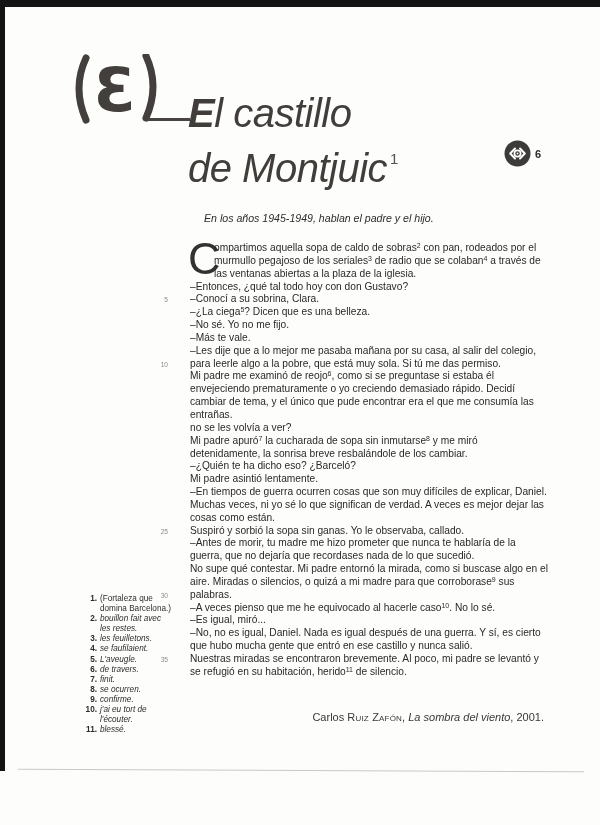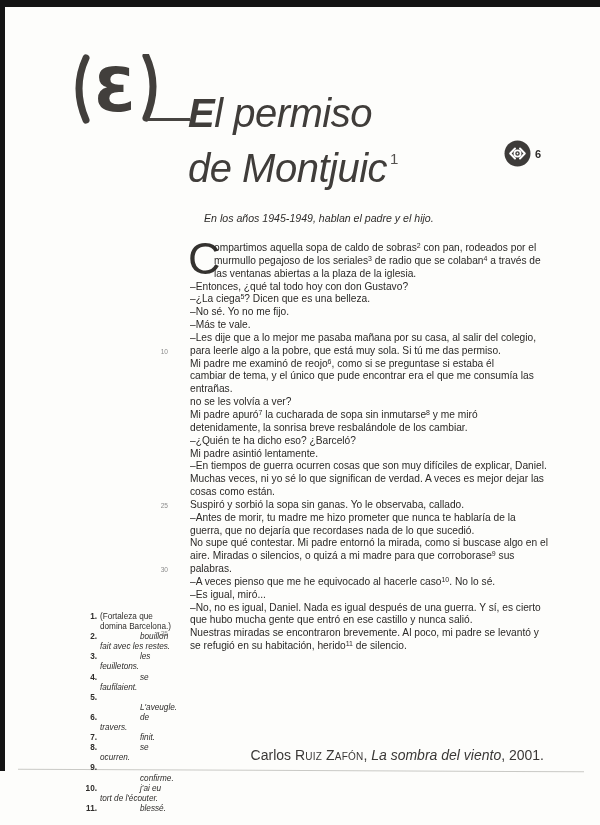--- a/index.html
+++ b/index.html
@@ -44,50 +44,50 @@
   }
   .bline sup{font-size:7px;vertical-align:3.5px;line-height:0;}
   .dropcap{
     position:absolute;left:188px;top:236px;
     font-size:45px;line-height:45px;font-weight:400;color:#34322f;
     font-family:"Liberation Sans",sans-serif;
   }
   
   .attribution{
     position:absolute;right:56px;top:711px;
-    font-size:14px;color:#3a3836;white-space:nowrap;margin-top:36px;
+    font-size:11px;color:#3a3836;white-space:nowrap;
   }
   .attribution .caps{font-variant:small-caps;letter-spacing:0.2px;}
   .attribution .book{font-style:italic;}
   
-  .footnotes{position:absolute;left:84px;top:612px;width:88px;}
+  .footnotes{position:absolute;left:84px;top:594px;width:88px;}
   .fn{font-size:8.2px;line-height:10.1px;padding-left:16px;color:#2e2c2a;}
   .fn .num{display:inline-block;width:13px;margin-left:-16px;margin-right:3px;text-align:right;font-weight:bold;font-style:normal;}
-  .fn.it .txt{font-style:italic;margin-left:40px;}
+  .fn.it .txt{font-style:italic;}
 </style>
 </head>
 <body>
 
 <div class="page">
 
   <div class="scan-top"></div>
   <div class="scan-left"></div>
   <div class="page-edge"></div>
 
   <div class="logo">
     <svg width="92" height="74" viewBox="0 0 92 74">
       <path d="M 16 4 Q 2 34 16 66" fill="none" stroke="#423f3c" stroke-width="7" stroke-linecap="round"></path>
       <text x="24" y="57" font-family="DejaVu Sans, sans-serif" font-weight="bold" font-size="60" fill="#423f3c">Ɛ</text>
       <path d="M 76 2 Q 90 32 76 64" fill="none" stroke="#423f3c" stroke-width="7" stroke-linecap="round"></path>
     </svg>
   </div>
   <div class="connector"></div>
 
   <div class="title">
-    <div><span class="bold">E</span><span>l permiso</span></div>
+    <div><span class="bold">E</span><span>l castillo</span></div>
     <div><span>de Montjuic</span><sup>1</sup></div>
   </div>
 
   <div class="audio">
     <svg width="27" height="27" viewBox="0 0 27 27">
       <circle cx="13.5" cy="13.5" r="13" fill="#3d3b39"></circle>
       <polyline points="11,8.5 6.2,13.5 11,18.5" fill="none" stroke="#ffffff" stroke-width="2" stroke-linecap="round" stroke-linejoin="round"></polyline>
       <polyline points="16,8.5 20.8,13.5 16,18.5" fill="none" stroke="#ffffff" stroke-width="2" stroke-linecap="round" stroke-linejoin="round"></polyline>
       <circle cx="13.5" cy="13.5" r="3.1" fill="none" stroke="#ffffff" stroke-width="1.7"></circle>
       <circle cx="13.5" cy="13.5" r="0.9" fill="#ffffff"></circle>
@@ -96,26 +96,28 @@
   </div>
 
   <div class="intro">En los años 1945-1949, hablan el padre y el hijo.</div>
 
   <div class="dropcap">C</div>
   <div class="bodytext" id="bodytext">
       <div class="bline ind"><span class="lnum"></span><span>ompartimos aquella sopa de caldo de sobras<sup>2</sup> con pan, rodeados por el</span></div>
       <div class="bline ind"><span class="lnum"></span><span>murmullo pegajoso de los seriales<sup>3</sup> de radio que se colaban<sup>4</sup> a través de</span></div>
       <div class="bline ind"><span class="lnum"></span><span>las ventanas abiertas a la plaza de la iglesia.</span></div>
       <div class="bline"><span class="lnum"></span><span>–Entonces, ¿qué tal todo hoy con don Gustavo?</span></div>
+      <div class="bline"><span class="lnum">5</span><span>–Conocí a su sobrina, Clara.</span></div>
       <div class="bline"><span class="lnum"></span><span>–¿La ciega<sup>5</sup>? Dicen que es una belleza.</span></div>
       <div class="bline"><span class="lnum"></span><span>–No sé. Yo no me fijo.</span></div>
       <div class="bline"><span class="lnum"></span><span>–Más te vale.</span></div>
       <div class="bline"><span class="lnum"></span><span>–Les dije que a lo mejor me pasaba mañana por su casa, al salir del colegio,</span></div>
       <div class="bline"><span class="lnum">10</span><span>para leerle algo a la pobre, que está muy sola. Si tú me das permiso.</span></div>
       <div class="bline"><span class="lnum"></span><span>Mi padre me examinó de reojo<sup>6</sup>, como si se preguntase si estaba él</span></div>
+      <div class="bline"><span class="lnum"></span><span>envejeciendo prematuramente o yo creciendo demasiado rápido. Decidí</span></div>
       <div class="bline"><span class="lnum"></span><span>cambiar de tema, y el único que pude encontrar era el que me consumía las</span></div>
       <div class="bline"><span class="lnum"></span><span>entrañas.</span></div>
       <div class="bline"><span class="lnum"></span><span>no se les volvía a ver?</span></div>
       <div class="bline"><span class="lnum"></span><span>Mi padre apuró<sup>7</sup> la cucharada de sopa sin inmutarse<sup>8</sup> y me miró</span></div>
       <div class="bline"><span class="lnum"></span><span>detenidamente, la sonrisa breve resbalándole de los cambiar.</span></div>
       <div class="bline"><span class="lnum"></span><span>–¿Quién te ha dicho eso? ¿Barceló?</span></div>
       <div class="bline"><span class="lnum"></span><span>Mi padre asintió lentamente.</span></div>
       <div class="bline"><span class="lnum"></span><span>–En tiempos de guerra ocurren cosas que son muy difíciles de explicar, Daniel.</span></div>
       <div class="bline"><span class="lnum"></span><span>Muchas veces, ni yo sé lo que significan de verdad. A veces es mejor dejar las</span></div>
       <div class="bline"><span class="lnum"></span><span>cosas como están.</span></div>

